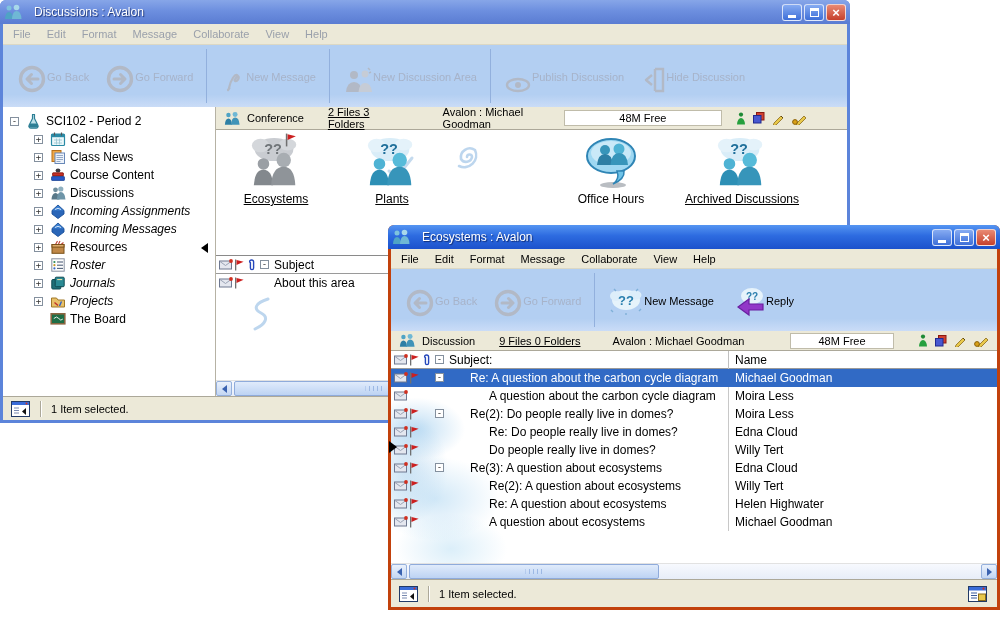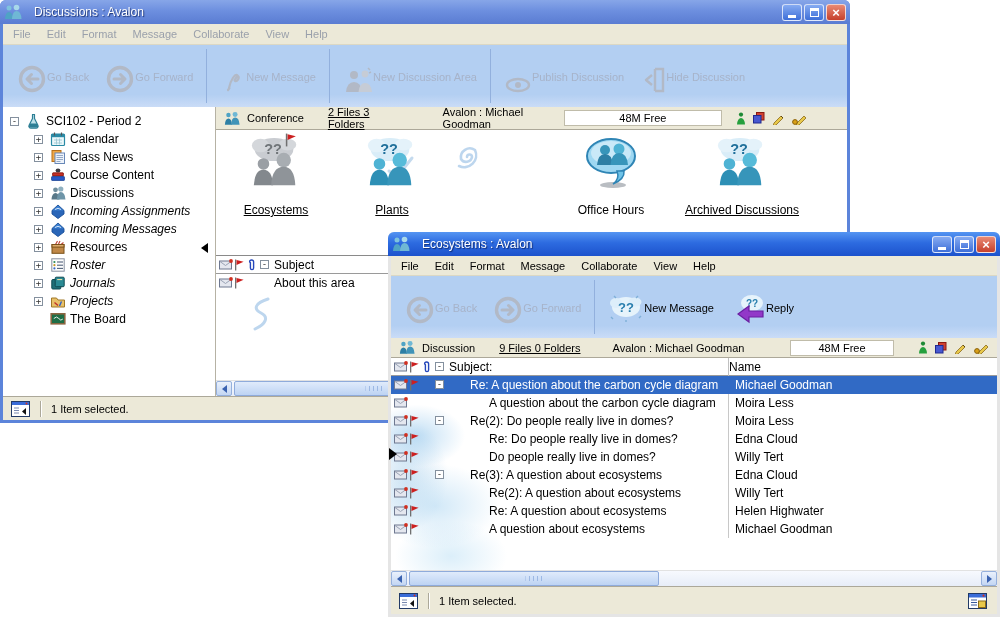--- a/index.html
+++ b/index.html
@@ -1,20 +1,20 @@
 <!DOCTYPE html>
 <html><head>
 <meta charset="utf-8">
 <style>
 *{margin:0;padding:0;box-sizing:border-box;}
 html,body{width:1000px;height:623px;}
 body{position:relative;background:#fff;font-family:"Liberation Sans","DejaVu Sans",sans-serif;overflow:hidden;color:#000;}
 .window{position:absolute;border-radius:6px 6px 0 0;padding:0 3px 3px 3px;overflow:hidden;}
 #bgWin{left:0;top:0;width:850px;height:423px;background:#5c84da;z-index:1;}
-#fgWin{left:388px;top:232px;width:612px;height:385px;background:#e5e5e5;z-index:10;}
+#fgWin{left:388px;top:225px;width:612px;height:385px;background:#c2410c;z-index:10;}
 .titlebar{height:24px;display:flex;align-items:center;padding:0 4px;margin:0 -3px;}
 #bgWin .titlebar{background:linear-gradient(180deg,#87a6e8 0%,#6d8fdf 45%,#5a7cd2 100%);}
 #fgWin .titlebar{background:linear-gradient(180deg,#5595f2 0%,#2d6be0 45%,#1c52cc 100%);}
 .tb-title{color:#fff;font-weight:normal;font-size:12px;margin-left:12px;text-shadow:1px 1px 1px rgba(10,30,90,.8);flex:1;white-space:nowrap;}
 .wbtns{display:flex;}
 .wbtn{width:20px;height:17px;border-radius:3px;border:1px solid rgba(255,255,255,.75);margin-left:2px;display:flex;align-items:center;justify-content:center;}
 .wbtn.min,.wbtn.max{background:linear-gradient(#86abf2,#3e6fd8);}
 .wbtn.close{background:linear-gradient(#e98a74,#c6402c);}
 .g-min{width:8px;height:3px;background:#fff;margin-top:8px;}
 .g-max{width:9px;height:9px;border:1px solid #fff;border-top-width:3px;}
@@ -37,21 +37,21 @@
 .ib-type{margin-left:7px;}
 .ib-counts{margin-left:24px;text-decoration:underline;}
 .ib-user{margin-left:40px;}
 .free-box{background:#fff;border:1px solid #c0bcaa;height:16px;line-height:14px;text-align:center;margin-left:auto;}
 #bgWin .free-box{width:172px;margin-right:14px;}
 #fgWin .free-box{width:104px;margin-right:24px;}
 .ibar-icons{display:flex;gap:7px;align-items:center;}
 #bgWin .ibar-icons{margin-right:32px;}
 .iconarea{height:125px;background:#fff;position:relative;flex:none;}
 .dicon{position:absolute;top:5px;display:flex;flex-direction:column;align-items:center;}
-.dicon .lbl{font-size:12px;margin-top:14px;white-space:nowrap;}
+.dicon .lbl{font-size:12px;margin-top:3px;white-space:nowrap;}
 .dicon .lbl.u{text-decoration:underline;}
 .diflag{position:absolute;top:-2px;right:6px;}
 .doodle{position:absolute;}
 .subjectpane{flex:1;border-top:1px solid #8a8a8a;display:flex;flex-direction:column;background:#fff;min-height:0;}
 .sp-header,.thead{height:18px;border-bottom:1px solid #9a9a9a;position:relative;font-size:12px;background:#fff;flex:none;z-index:2;}
 .hcol-label{position:absolute;left:58px;top:0;line-height:18px;}
 .mini{position:absolute;top:3px;}
 .mini.p-env{left:3px;}
 .mini.p-flg{left:18px;}
 .mini.p-clip{left:31px;top:2px;}
@@ -86,21 +86,21 @@
  radial-gradient(ellipse 60px 80px at 15px 100px,rgba(120,180,225,.35),rgba(0,0,0,0) 70%),
  radial-gradient(ellipse 80px 50px at 60px 180px,rgba(190,225,245,.55),rgba(0,0,0,0) 70%);}
 .trow{height:18px;display:flex;position:relative;z-index:1;}
 .trow .c-subj{width:337px;position:relative;flex:none;}
 .trow .c-name{flex:1;border-left:1px solid #c8c8c8;padding-left:6px;line-height:18px;font-size:12px;white-space:nowrap;}
 .trow.sel{background:#316ac5;color:#fff;}
 .trow.sel .c-name{border-left-color:rgba(0,0,0,0);}
 .subj-txt{display:block;line-height:18px;font-size:12px;white-space:nowrap;padding-left:58px;margin-left:21px;}
 .subj-txt.i1{padding-left:77px;}
 .exp{position:absolute;left:44px;top:4px;}
-.thead .name-h{position:absolute;left:337px;right:0;top:0;bottom:-1px;border-left:1px solid #c0c0c0;line-height:18px;}
+.thead .name-h{position:absolute;left:337px;right:0;top:0;bottom:-1px;border-left:1px solid #c0c0c0;padding-left:6px;line-height:18px;}
 .collapse-arrow{width:0;height:0;position:absolute;z-index:5;}
 .collapse-arrow.left{border-top:5px solid transparent;border-bottom:5px solid transparent;border-right:7px solid #000;}
 .collapse-arrow.right{border-top:6px solid transparent;border-bottom:6px solid transparent;border-left:8px solid #000;}
 .icon-wrap{display:inline-flex;align-items:center;justify-content:center;}
 </style>
 </head>
 <body>
 
 <section class="window" id="bgWin">
   <div class="titlebar">

